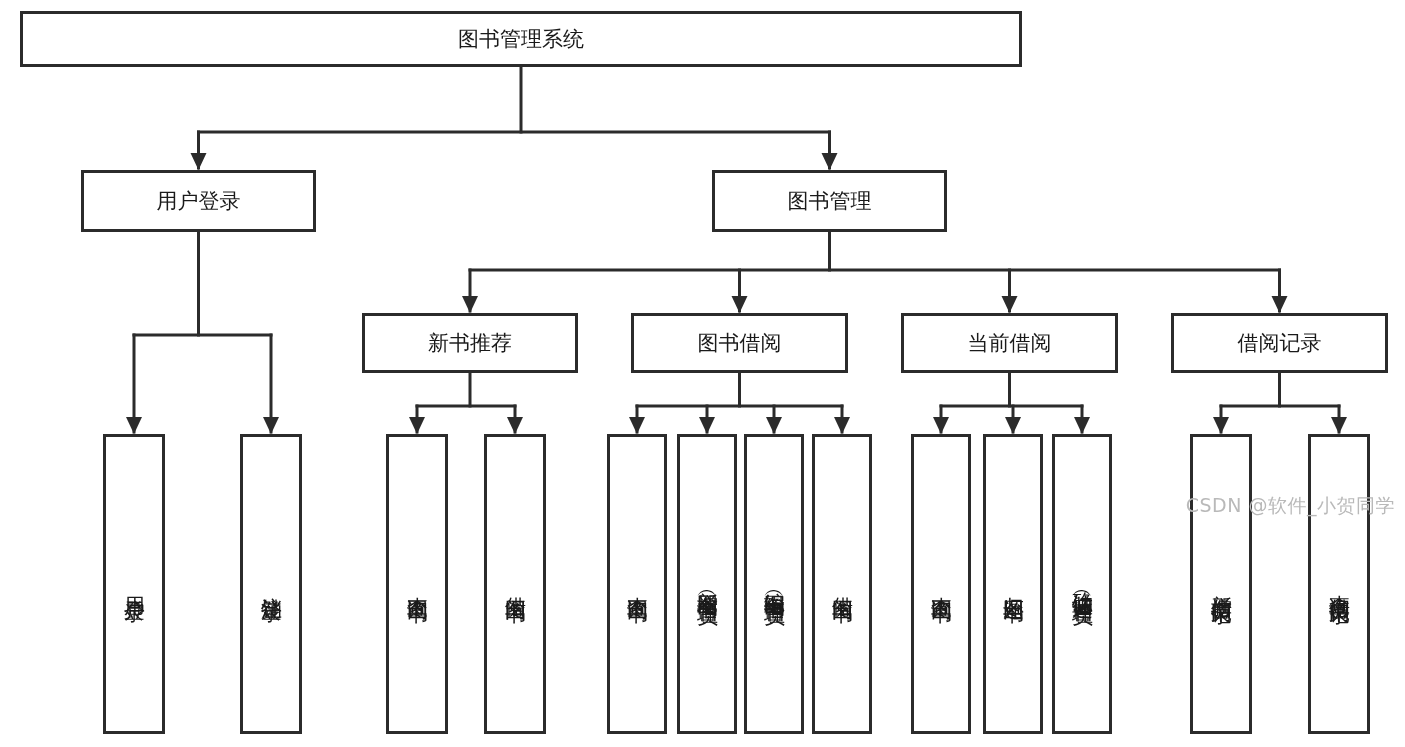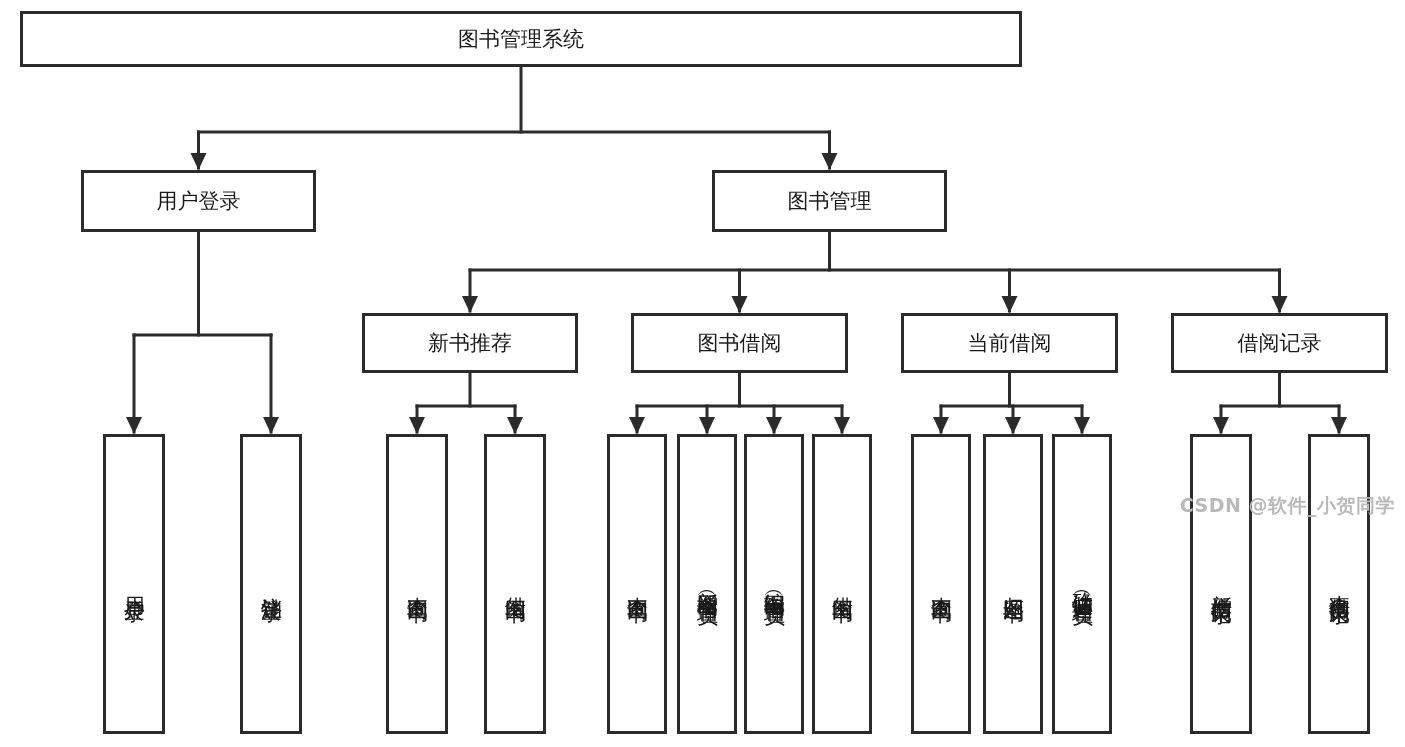--- a/index.html
+++ b/index.html
@@ -67,21 +67,20 @@
   }
   .watermark {
     position: absolute;
     right: 10px;
     bottom: 6px;
     font-family: "DejaVu Sans", "Liberation Sans", sans-serif;
     font-size: 19px;
     color: #b9b9b9;
     white-space: nowrap;
     letter-spacing: 0.5px;
-    font-weight: bold;
   }
 </style>
 </head>
 <body>
 
 <div id="diagram-root">
 
   <svg id="diagram-svg" viewBox="0 0 1405 747">
     <defs></defs>
     <g id="connectors-layer">

